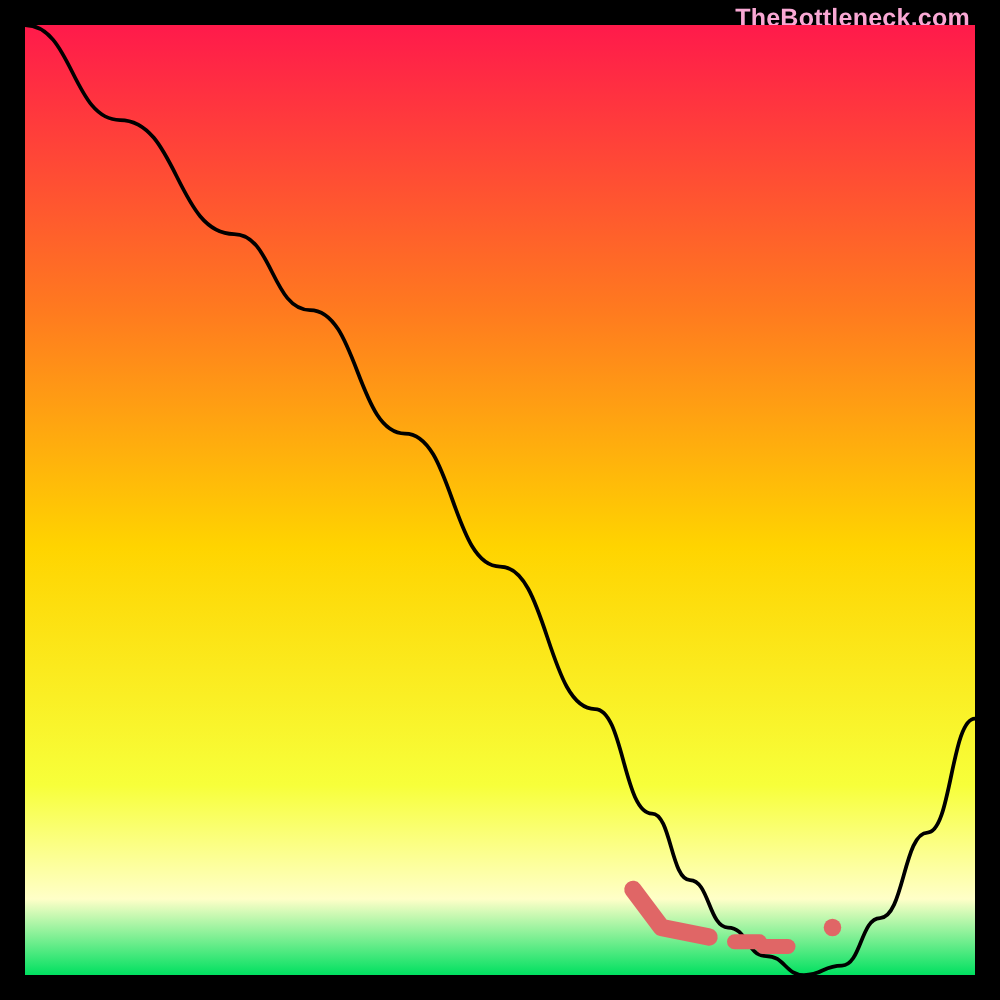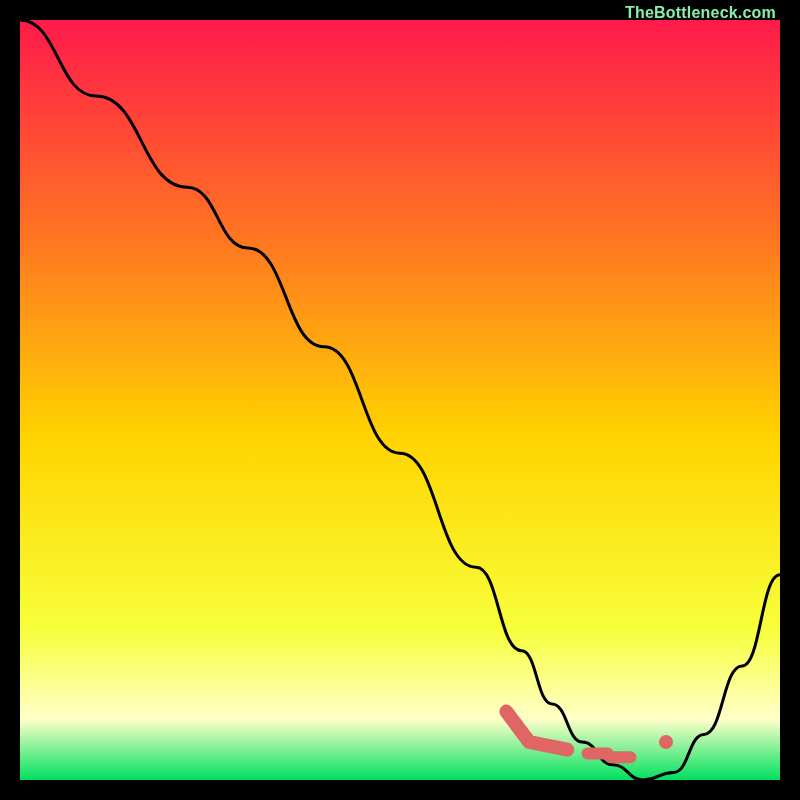--- a/index.html
+++ b/index.html
@@ -16,22 +16,22 @@
     left: 20px;
     top: 20px;
     width: 760px;
     height: 760px;
     background: #000;
   }
   .attribution {
     position: absolute;
     top: 4px;
     right: 24px;
-    color: #86efac;
-    font-size: 16px;
+    color: #f9a8d4;
+    font-size: 20px;
     font-weight: 600;
     letter-spacing: 0.2px;
   }
   svg {
     display: block;
   }
 </style>
 </head>
 <body>
 

